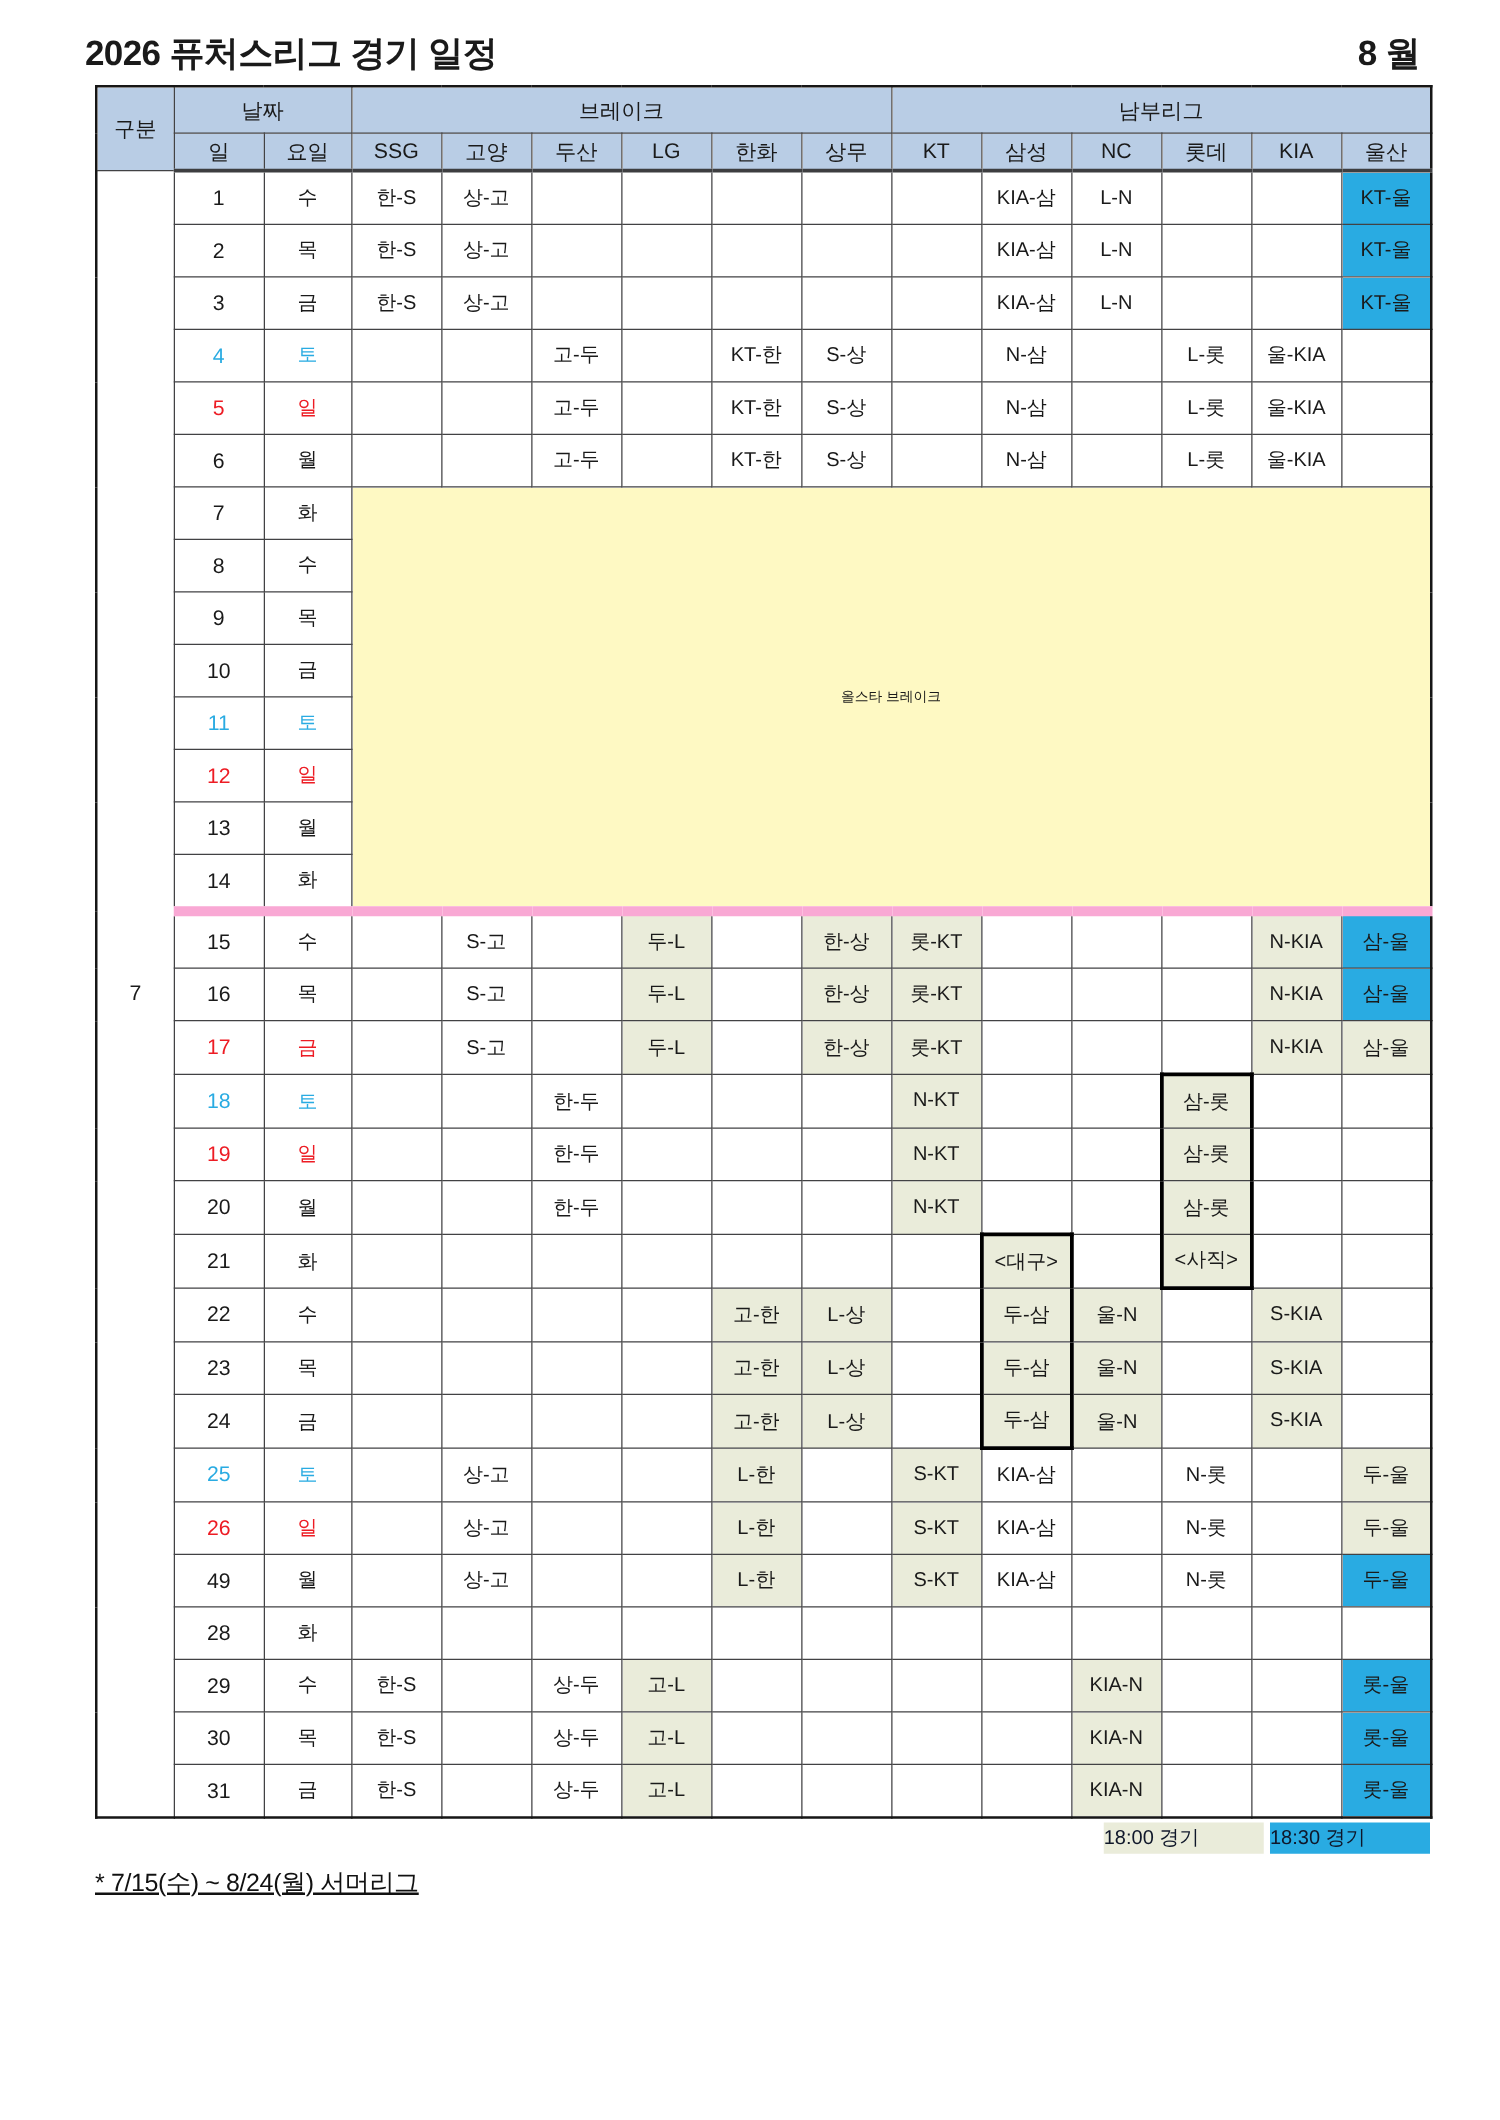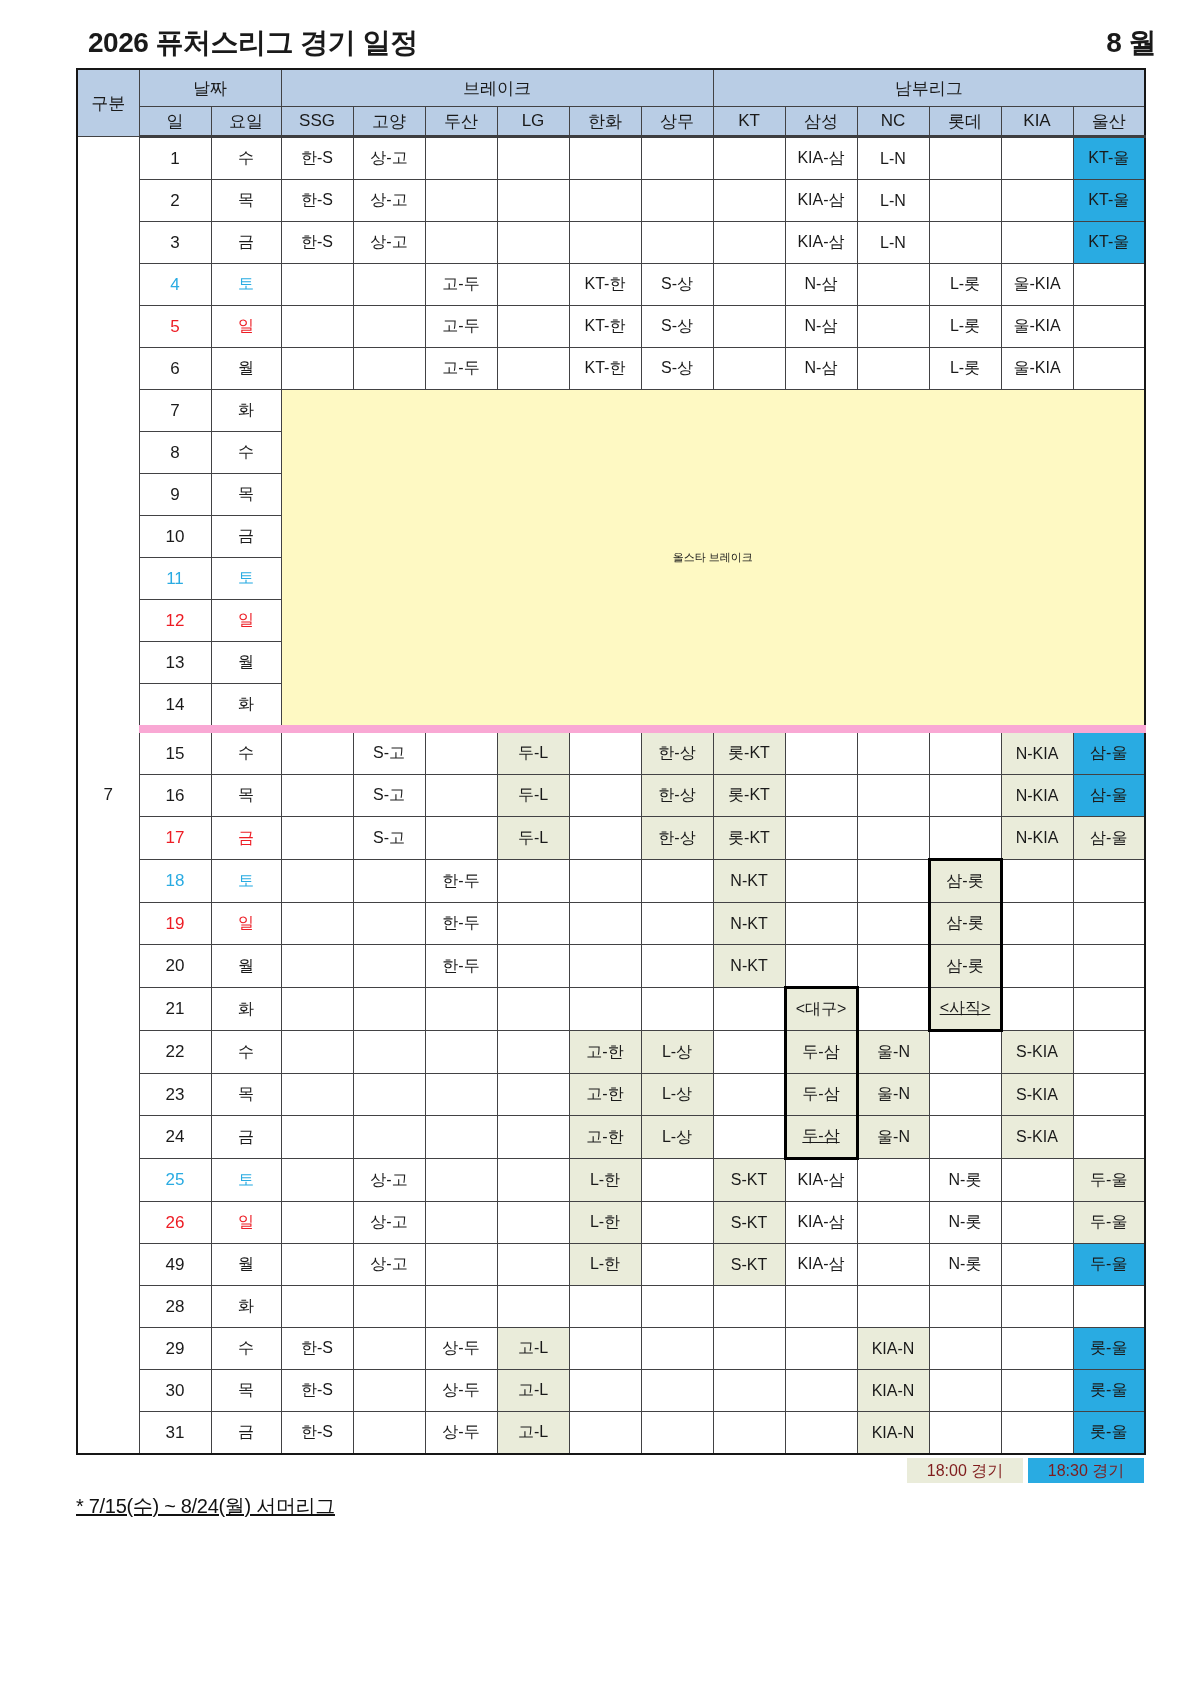--- a/index.html
+++ b/index.html
@@ -3,21 +3,21 @@
 <meta charset="utf-8">
 <style>
   html,body{margin:0;padding:0;background:#ffffff;}
   body{
     width:1200px;height:1696px;position:relative;
     font-family:"Liberation Sans","DejaVu Sans",sans-serif;
     color:#1a1a1a;-webkit-font-smoothing:antialiased;
   }
   .title-row{
     position:absolute;top:24px;left:68px;width:1068px;
-    display:flex;justify-content:space-between;margin-left:20px;
+    display:flex;justify-content:space-between;
   }
   .page-title{font-size:28px;font-weight:700;letter-spacing:-0.5px;}
   .month-label{font-size:28px;font-weight:700;letter-spacing:-0.5px;}
 
   .sheet{position:absolute;top:68px;left:76px;width:1068px;}
 
   table.sched{
     border-collapse:collapse;table-layout:fixed;width:1068px;
     border:2px solid #161616;
   }
@@ -34,31 +34,31 @@
   td.day-cell{font-size:17px;}
   td.group-cell{font-size:17px;background:#ffffff;}
   td.allstar-cell{font-size:11px;background:#fef9c3;}
 
   .c-sat{color:#29ABE2;}
   .c-sun{color:#ED1C24;}
   .bg-g{background:#EAECDA !important;}
   .bg-b{background:#29ABE2 !important;}
 
   .bx-t{border-top:3px solid #000 !important;}
-  .bx-b{border-bottom:3px solid #000 !important;text-decoration:underline;}
+  .bx-b{border-bottom:3px solid #000 !important;}
   .bx-l{border-left:3px solid #000 !important;}
   .bx-r{border-right:3px solid #000 !important;}
 
   tr.red-top > td{border-top:8px solid #f9a8d4;}
 
   .legend{
     margin-top:3px;display:flex;justify-content:flex-end;gap:5px;width:1068px;
   }
   .legend-item{
-    width:116px;height:25px;line-height:25px;text-align:center;font-size:16px;color:#7f1d1d;
+    width:128px;height:25px;line-height:25px;font-size:16px;color:#0f172a;
   }
   .legend-green{background:#EAECDA;}
   .legend-blue{background:#29ABE2;}
 
   .footnote{margin-top:10px;font-size:20px;color:#111;letter-spacing:-0.3px;text-decoration:underline;}
 </style>
 </head>
 <body>
 
 <div class="title-row">

